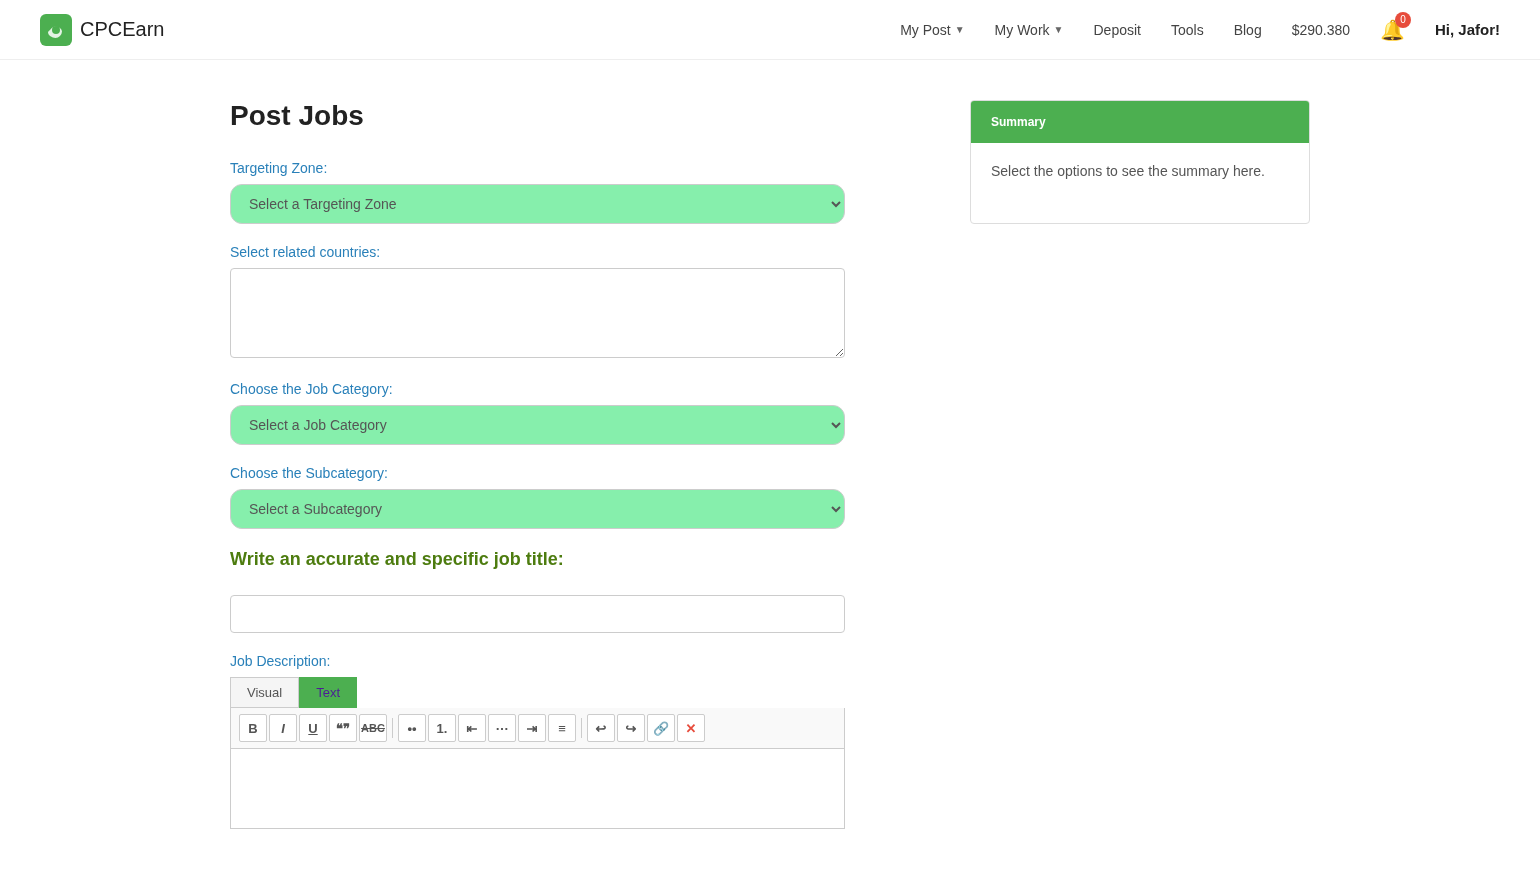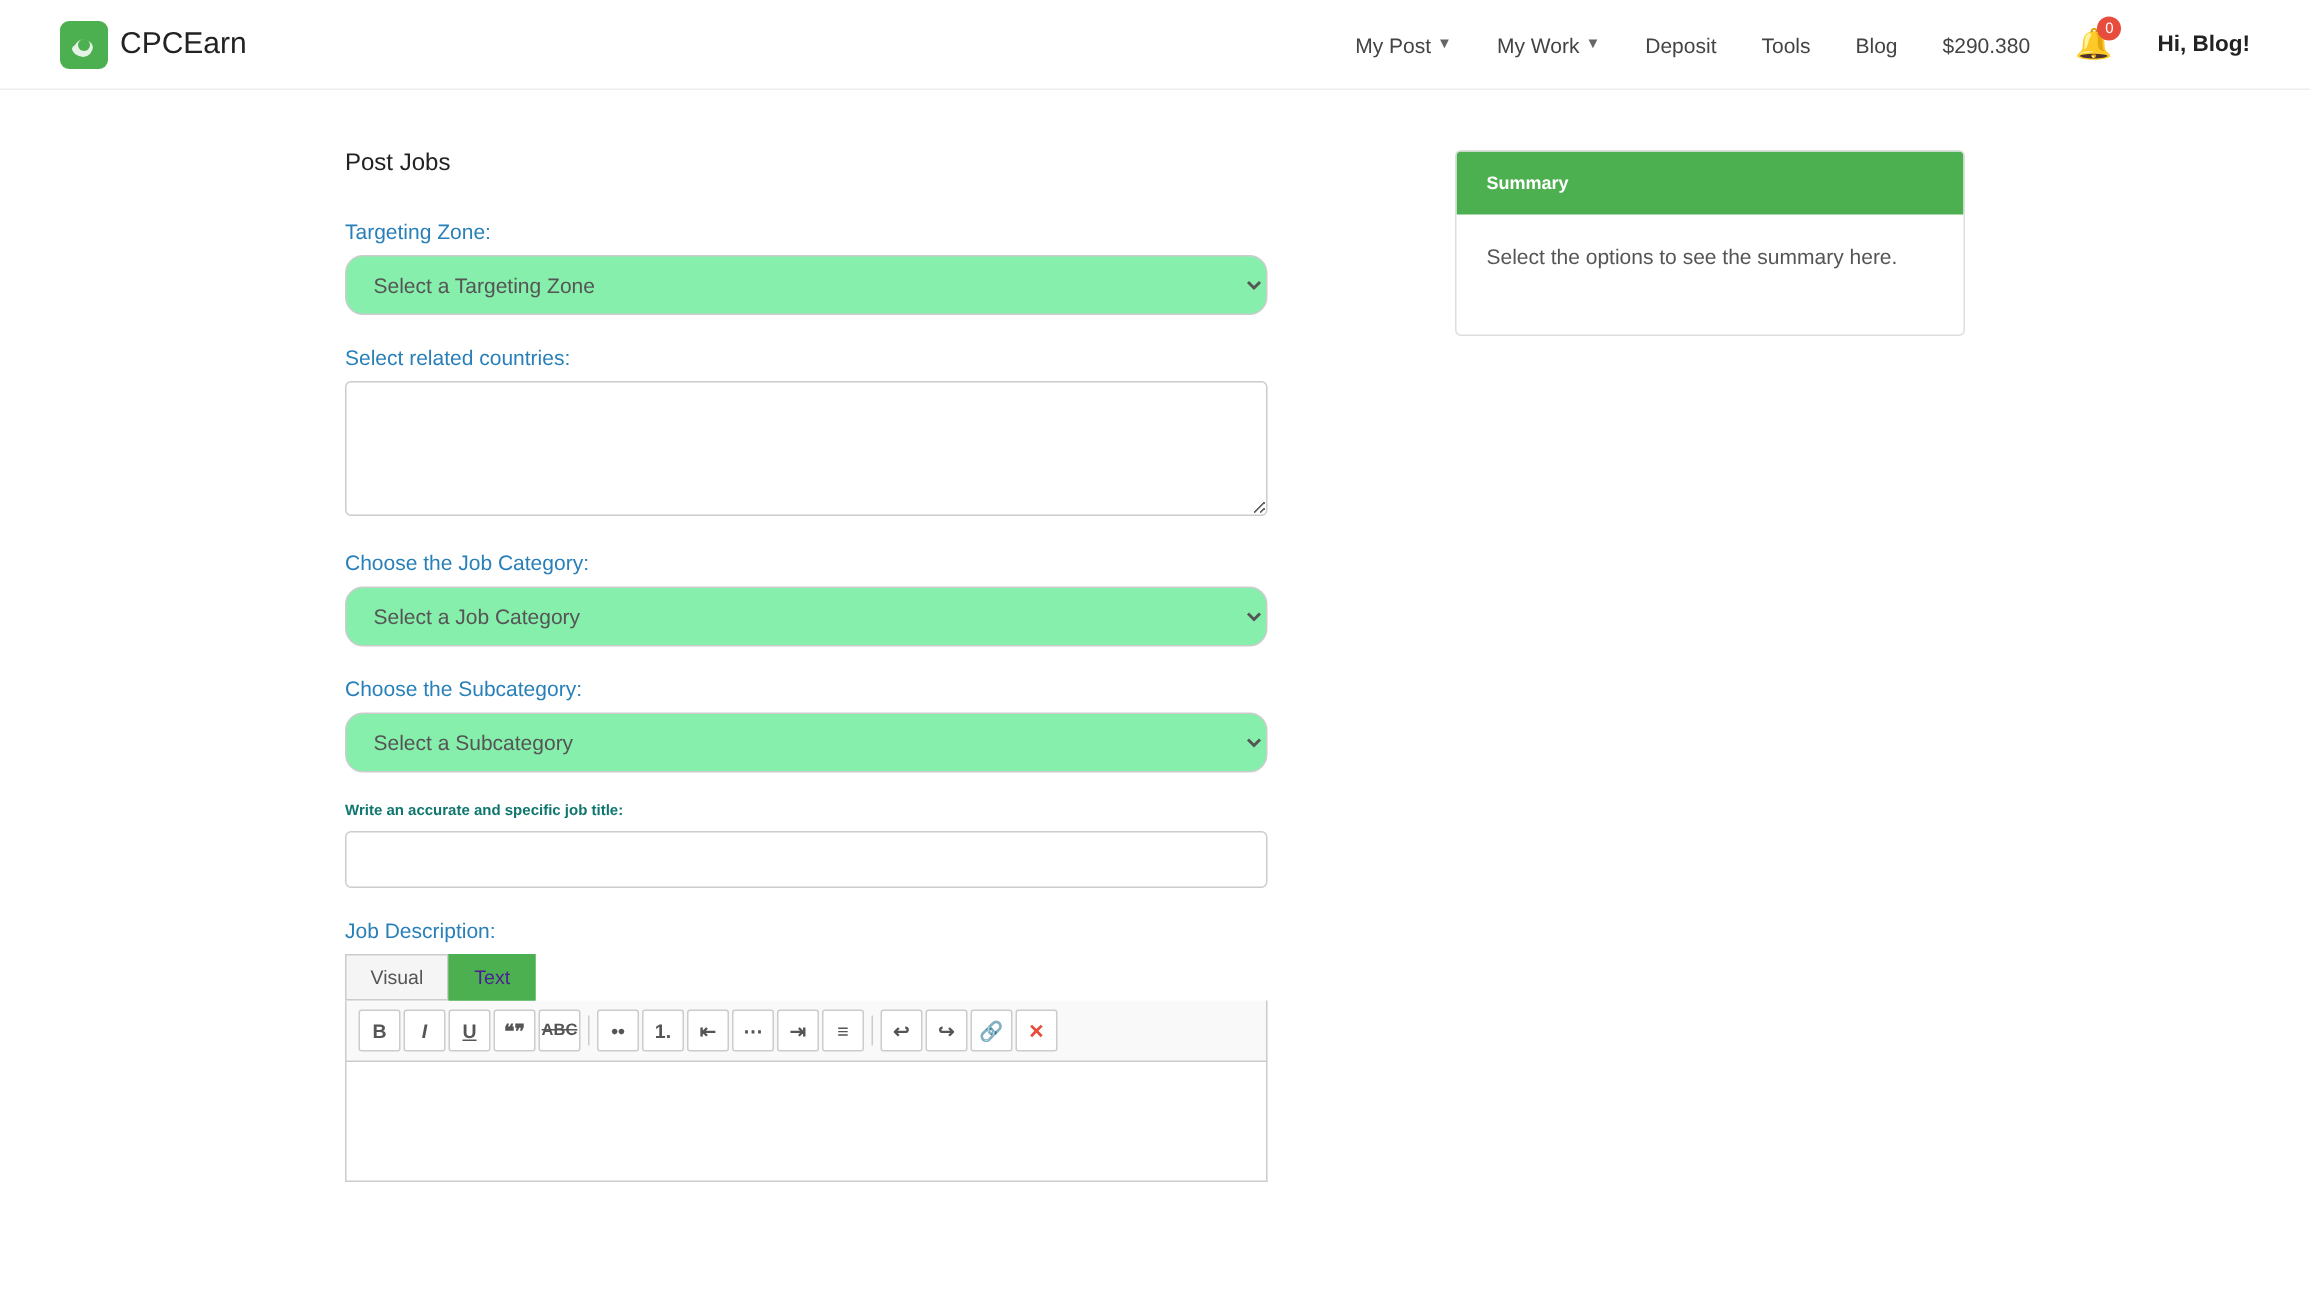--- a/index.html
+++ b/index.html
@@ -74,41 +74,41 @@
     }
     .form-section {
       flex: 1;
     }
     .sidebar-section {
       width: 340px;
     }
 
     
     .page-title {
-      font-size: 16px;
-      font-weight: normal;
+      font-size: 28px;
+      font-weight: bold;
       color: #222;
       margin-bottom: 28px;
     }
 
     
     .form-group {
       margin-bottom: 20px;
     }
     .form-label {
       display: block;
       margin-bottom: 8px;
       color: #2980b9;
       font-size: 14px;
     }
     .form-label-dark {
       display: block;
-      margin-bottom: 8px;
-      color: #0f766e;
-      font-size: 10px;
+      margin-bottom: 25px;
+      color: #4d7c0f;
+      font-size: 18px;
       font-weight: bold;
     }
     .form-select {
       width: 100%;
       max-width: 615px;
       padding: 10px 14px;
       border: 1px solid #ccc;
       border-radius: 12px;
       font-size: 14px;
       color: #555;
@@ -245,21 +245,21 @@
     <div class="nav-item">
       <span>Blog</span>
     </div>
     <div class="nav-item nav-balance">
       <span>$290.380</span>
     </div>
     <div class="nav-bell-wrapper">
       <span class="nav-bell">🔔</span>
       <span class="nav-badge">0</span>
     </div>
-    <div class="nav-greeting">Hi, Blog!</div>
+    <div class="nav-greeting">Hi, Jafor!</div>
   </nav>
 </header>
 
 <div class="main-container">
 
   <div class="form-section">
     <h1 class="page-title">Post Jobs</h1>
 
     <div class="form-group">
       <label class="form-label">Targeting Zone:</label>

